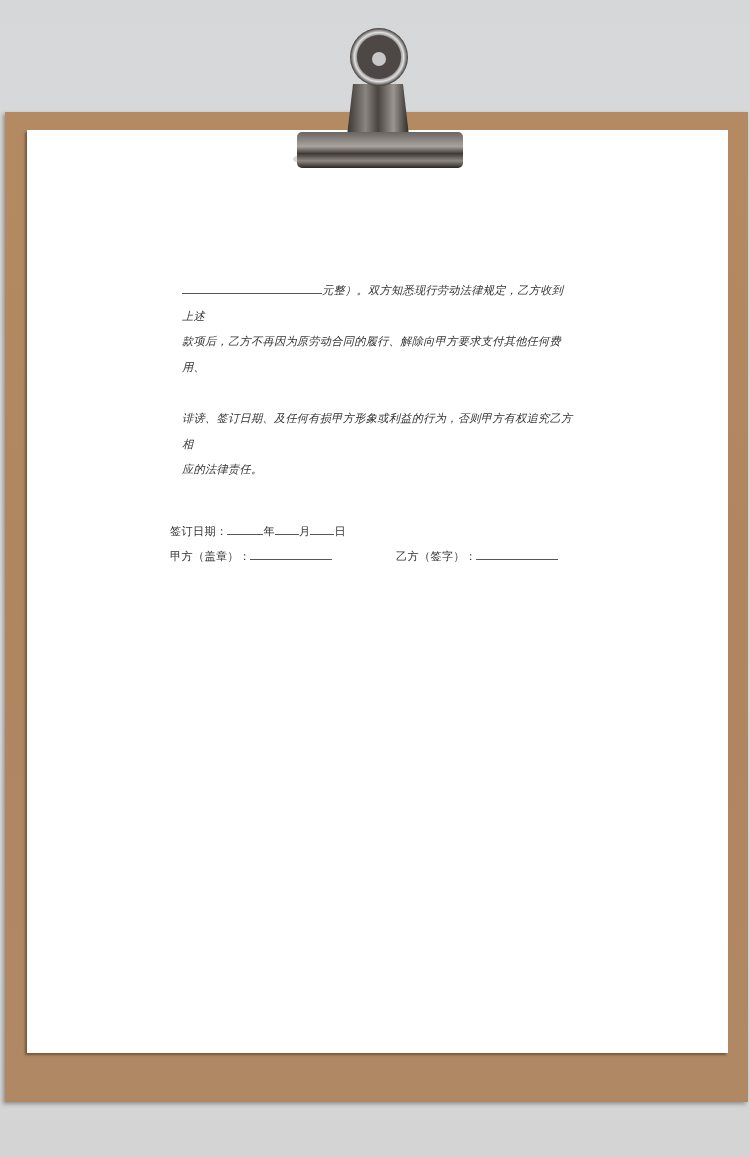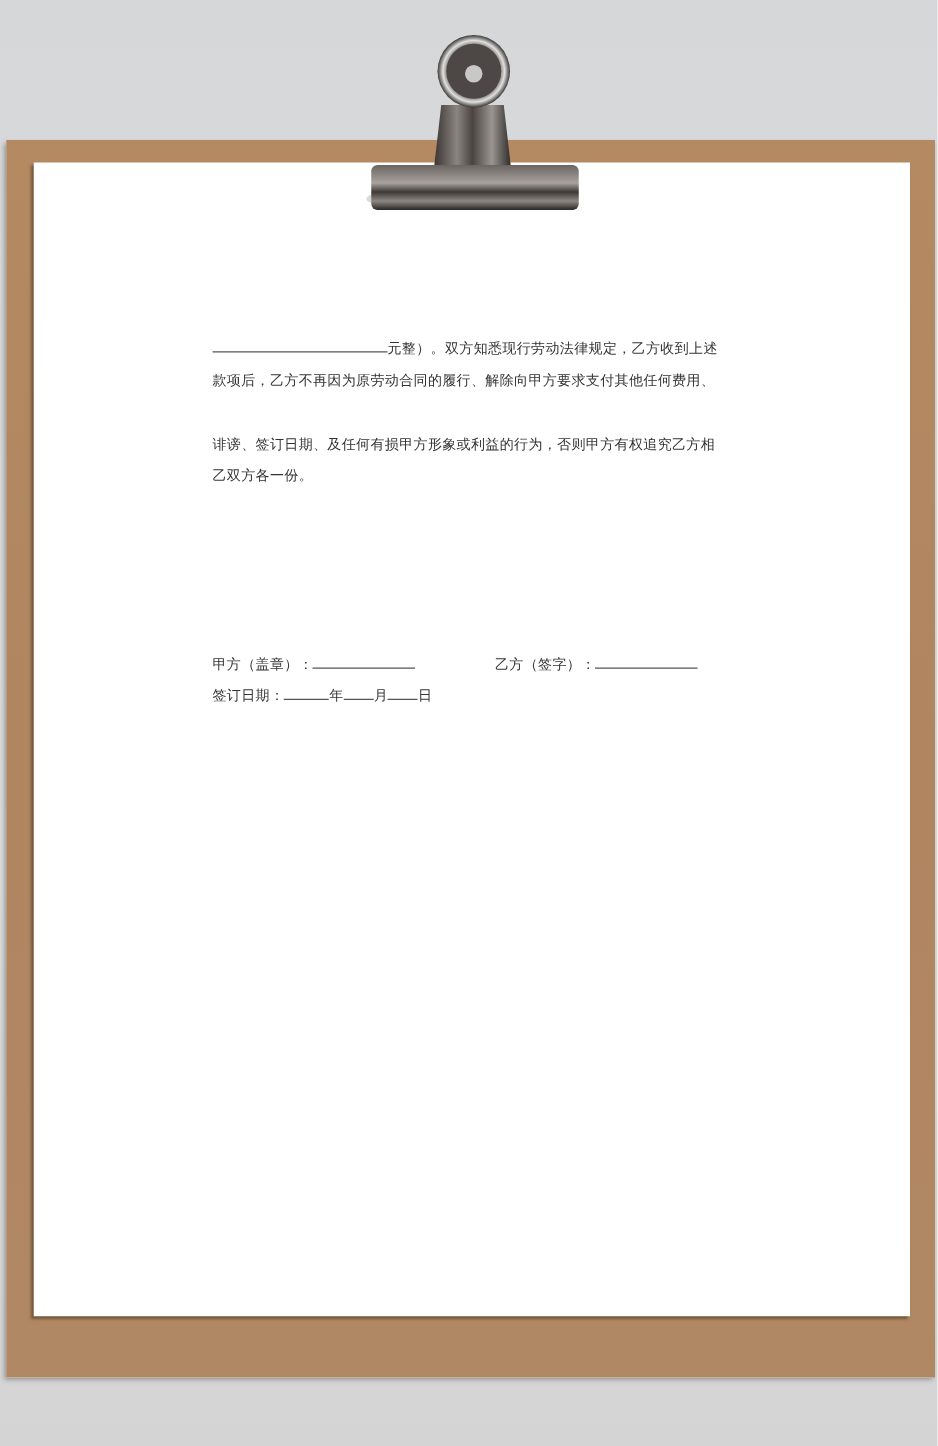--- a/index.html
+++ b/index.html
@@ -15,21 +15,21 @@
     }
     .paper {
       position: absolute; left: 27px; top: 130px; width: 701px; height: 923px;
       background: #ffffff;
       box-shadow: -2px 2px 2px rgba(70,50,30,0.55);
     }
     .content {
       position: absolute; left: 170px; top: 266px; width: 415px;
       font-size: 11.2px; color: #333; line-height: 25.6px; letter-spacing: 0.3px;
     }
-    .content p { margin: 0; }
+    .content p { margin: 12px; font-style: italic; }
     .para-gap { height: 25px; }
     .blank { display: inline-block; border-bottom: 1px solid #555; height: 12px; vertical-align: baseline; }
     .sig-block { position: absolute; left: 170px; top: 519px; font-size: 11.2px; color: #333; line-height: 25px; letter-spacing: 0.3px; }
     .sig-row { position: relative; height: 25px; width: 420px; }
     .sig-left { position: absolute; left: 0; }
     .sig-right { position: absolute; left: 226px; }
     .clip { position: absolute; left: 285px; top: 24px; width: 180px; height: 148px; }
   </style>
 </head>
 <body>
@@ -68,33 +68,33 @@
   <circle cx="94" cy="35" r="7" fill="#c8c8c8"></circle>
   <rect x="12" y="108" width="166" height="36" rx="5" fill="url(#base)"></rect>
 </svg>
 
 <div class="content">
   <p>
     <span class="blank" style="width:140px"></span><span>元整）。双方知悉现行劳动法律规定，乙方收到上述</span><br>
     <span>款项后，乙方不再因为原劳动合同的履行、解除向甲方要求支付其他任何费用、</span><br>
     <br>
     <span>诽谤、签订日期、及任何有损甲方形象或利益的行为，否则甲方有权追究乙方相</span><br>
-    <span>乙双方各一份。</span>
+    <span>应的法律责任。</span>
   </p>
   <div class="para-gap"></div>
   <p>
     <br>
   </p>
 </div>
 
 <div class="sig-block">
   <div class="sig-row">
+    <span>签订日期：</span><span class="blank" style="width:36px"></span><span>年</span><span class="blank" style="width:24px"></span><span>月</span><span class="blank" style="width:24px"></span><span>日</span>
+  </div>
+  <div class="sig-row">
     <span class="sig-left">
       <span>甲方（盖章）：</span><span class="blank" style="width:82px"></span>
     </span>
     <span class="sig-right">
       <span>乙方（签字）：</span><span class="blank" style="width:82px"></span>
     </span>
   </div>
-  <div class="sig-row">
-    <span>签订日期：</span><span class="blank" style="width:36px"></span><span>年</span><span class="blank" style="width:24px"></span><span>月</span><span class="blank" style="width:24px"></span><span>日</span>
-  </div>
 </div>
 
 </body></html>

